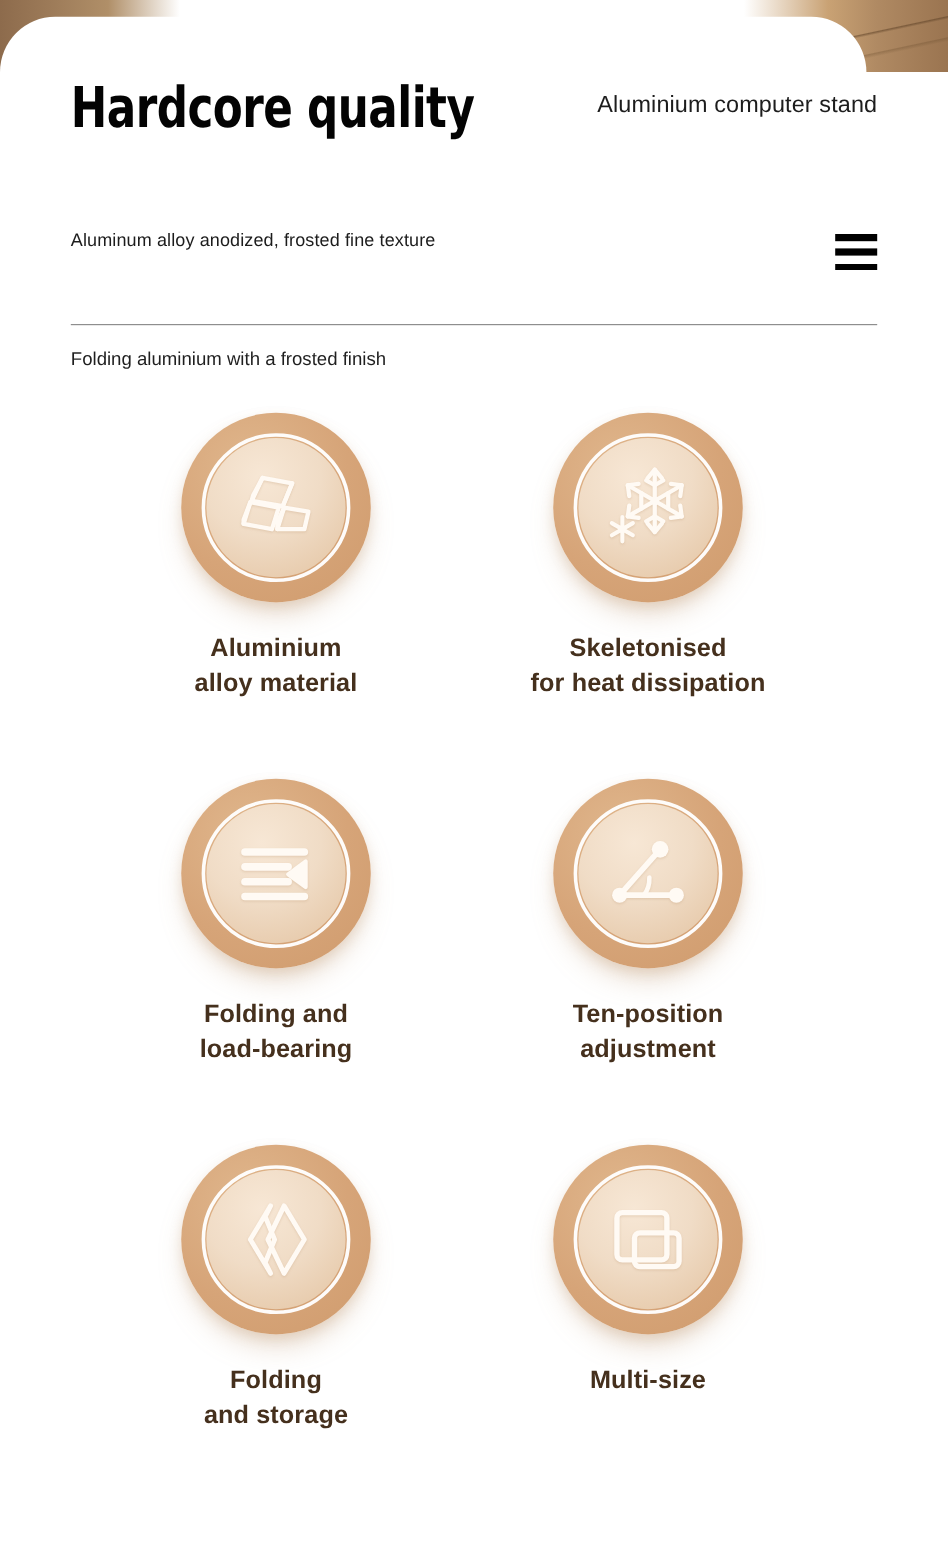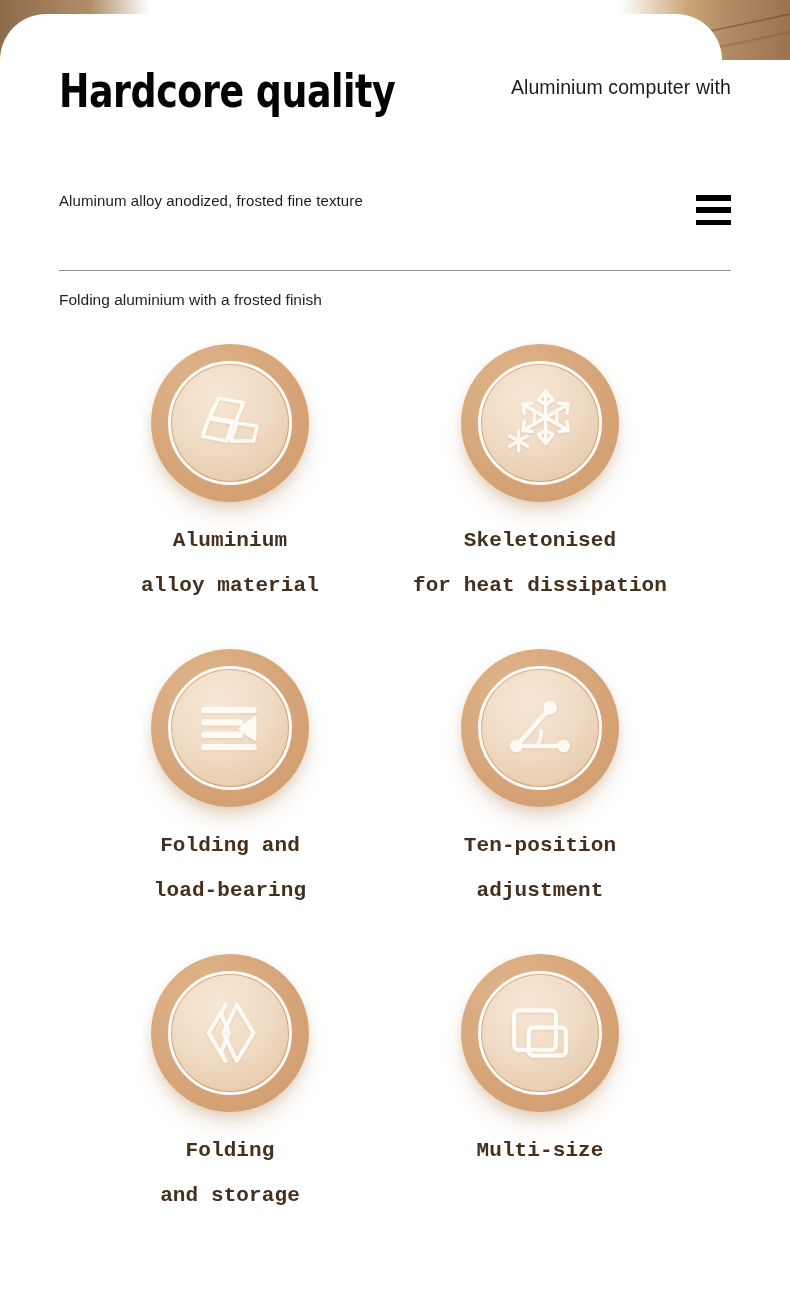--- a/index.html
+++ b/index.html
@@ -144,21 +144,20 @@
     color: #1f1f1f;
     white-space: nowrap;
   }
 
   
   .grid {
     position: absolute;
     top: 330px;
     left: 0;
     width: 790px;
-    font-family: Liberation Mono, monospace;
   }
   .grid-row {
     position: relative;
     height: 305px;
   }
   .cell {
     position: absolute;
     width: 310px;
     text-align: center;
   }
@@ -205,33 +204,33 @@
   }
 
   .cell-label {
     margin-top: 24px;
     font-size: 21px;
     font-weight: 700;
     line-height: 29px;
     color: #45301d;
     letter-spacing: 0.1px;
   }
-  .cell-label .l2 { display: block; margin-top: 16px; }
+  .cell-label .l2 { display: block; }
 </style>
 </head>
 <body>
 
 <div class="backdrop"></div>
 
 <div class="card">
   <div class="inner">
 
     <div class="header-row">
       <div class="main-title">Hardcore quality</div>
-      <div class="kicker">Aluminium computer with</div>
+      <div class="kicker">Aluminium computer stand</div>
     </div>
 
     <div class="subtitle-row">
       <div class="subtitle">Aluminum alloy anodized, frosted fine texture</div>
       <div class="menu-icon">
         <span></span>
         <span></span>
         <span></span>
       </div>
     </div>

